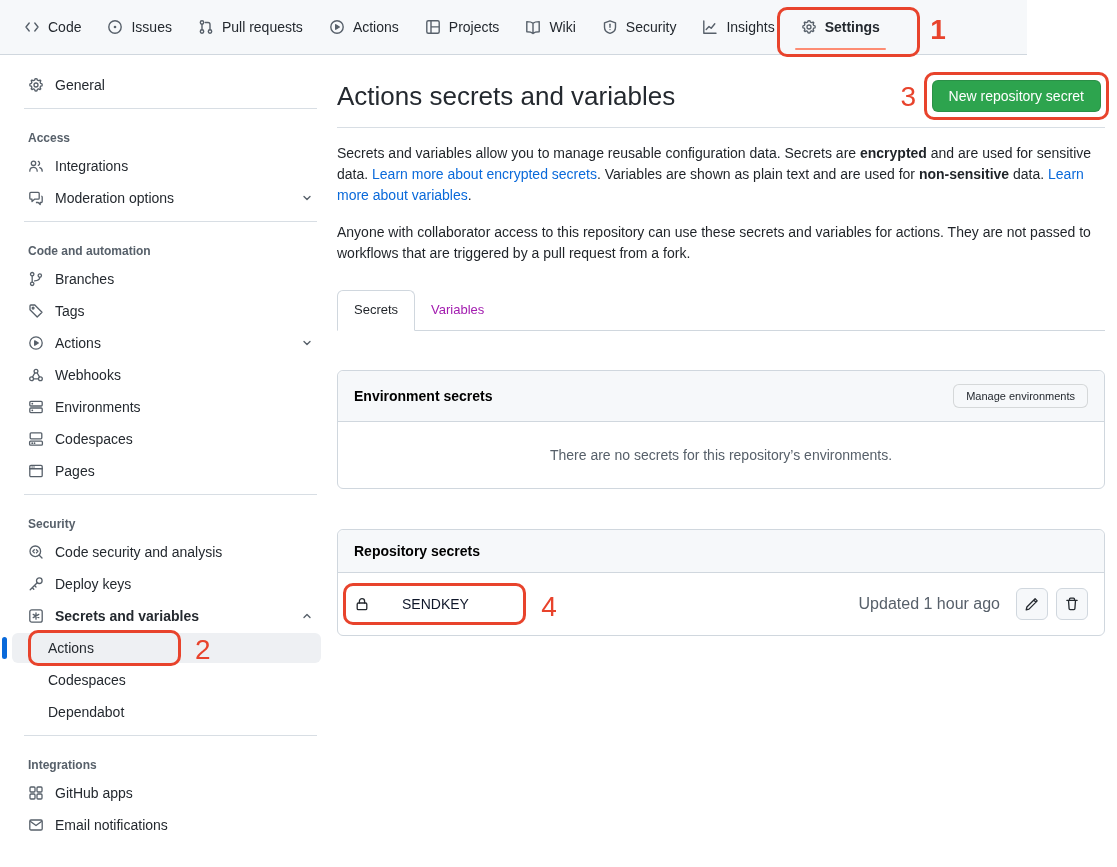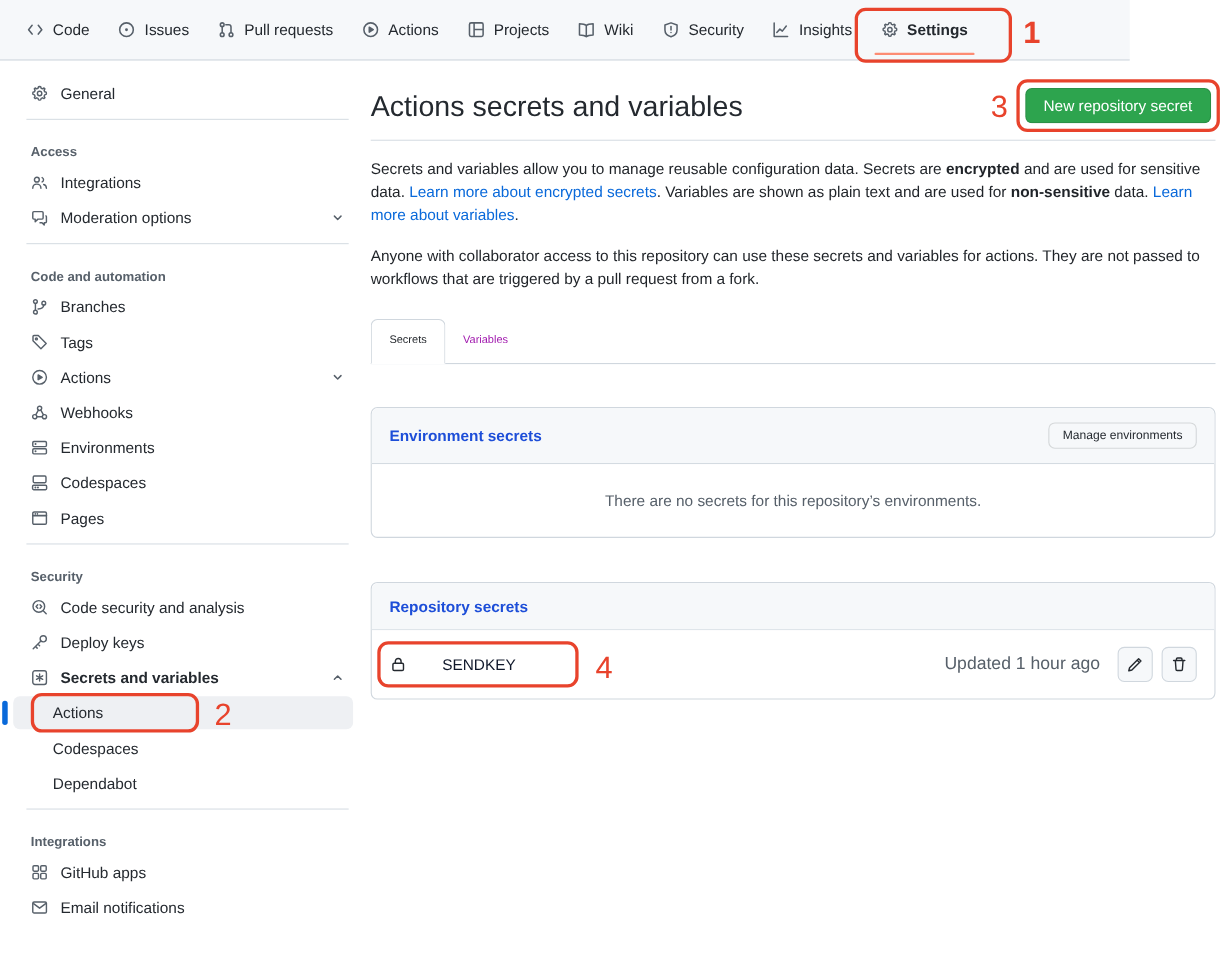--- a/index.html
+++ b/index.html
@@ -53,32 +53,32 @@
     background:#2da44e; color:#fff; font-size:14px; font-weight:500;
     font-family:"Liberation Sans", sans-serif;
     border:1px solid rgba(27,31,36,.15); border-radius:6px; cursor:pointer; white-space:nowrap; }
   .head-hr { border:none; border-top:1px solid #d8dee4; margin:15px 0 15px; }
 
   .intro p { font-size:14px; line-height:21px; color:#1f2328; margin-bottom:16px; }
   .intro a { color:#0969da; text-decoration:none; cursor:pointer; }
   .intro b { font-weight:700; }
 
   .tabnav { display:flex; margin-top:26px; border-bottom:1px solid #d0d7de; }
-  .tab { padding:0 16px; font-size:10px; line-height:40px; cursor:pointer; }
+  .tab { padding:0 16px; font-size:13px; line-height:40px; cursor:pointer; }
   .tab.active { background:#fff; border:1px solid #d0d7de; border-bottom:1px solid #fff;
     border-radius:6px 6px 0 0; margin-bottom:-1px; line-height:38px; color:#1f2328; }
   .tab.inactive { color:#a21caf; }
 
   .box { border:1px solid #d0d7de; border-radius:6px; background:#fff; }
   .box-env { margin-top:39px; }
   .box-repo { margin-top:40px; }
   .box-head { display:flex; justify-content:space-between; align-items:center;
     background:#f6f8fa; border-bottom:1px solid #d0d7de; border-radius:6px 6px 0 0;
     padding:13px 16px; }
-  .box-title { font-size:14px; font-weight:600; color:#1d4ed8; }
+  .box-title { font-size:14px; font-weight:600; color:#000000; }
   .btn-light { padding:5px 12px; font-size:11px; font-weight:500; color:#24292f;
     font-family:"Liberation Sans", sans-serif;
     background:#f6f8fa; border:1px solid rgba(27,31,36,.15); border-radius:6px; cursor:pointer; }
   .box-empty { padding:25px 16px; text-align:center; font-size:14px; color:#57606a;
     border-radius:0 0 6px 6px; }
 
   .secret-row { display:flex; align-items:center; padding:15px 16px; border-radius:0 0 6px 6px; }
   .secret-left { position:relative; display:flex; align-items:center; gap:12px; }
   .secret-left .ic { color:#24292f; }
   .secret-name { font-size:14px; color:#0f172a;margin-left:20px; }

